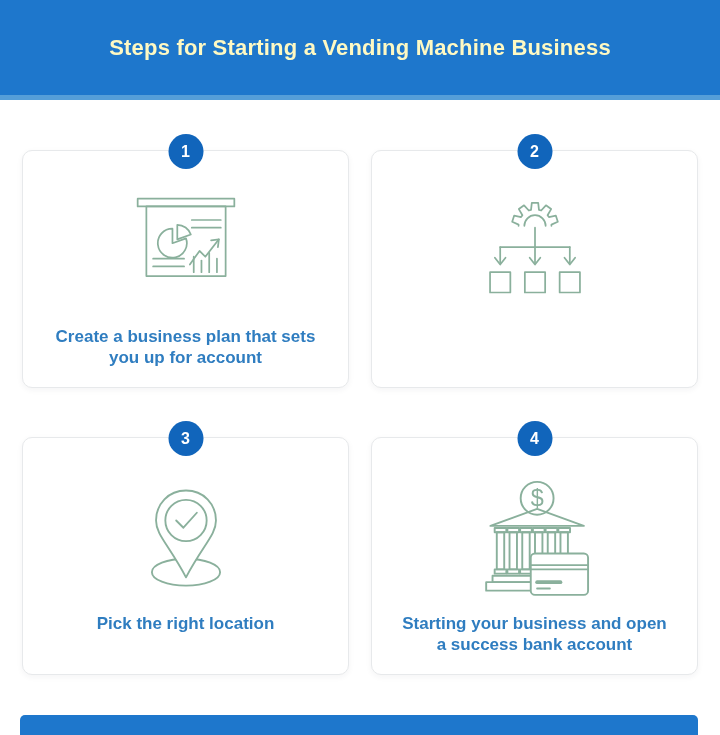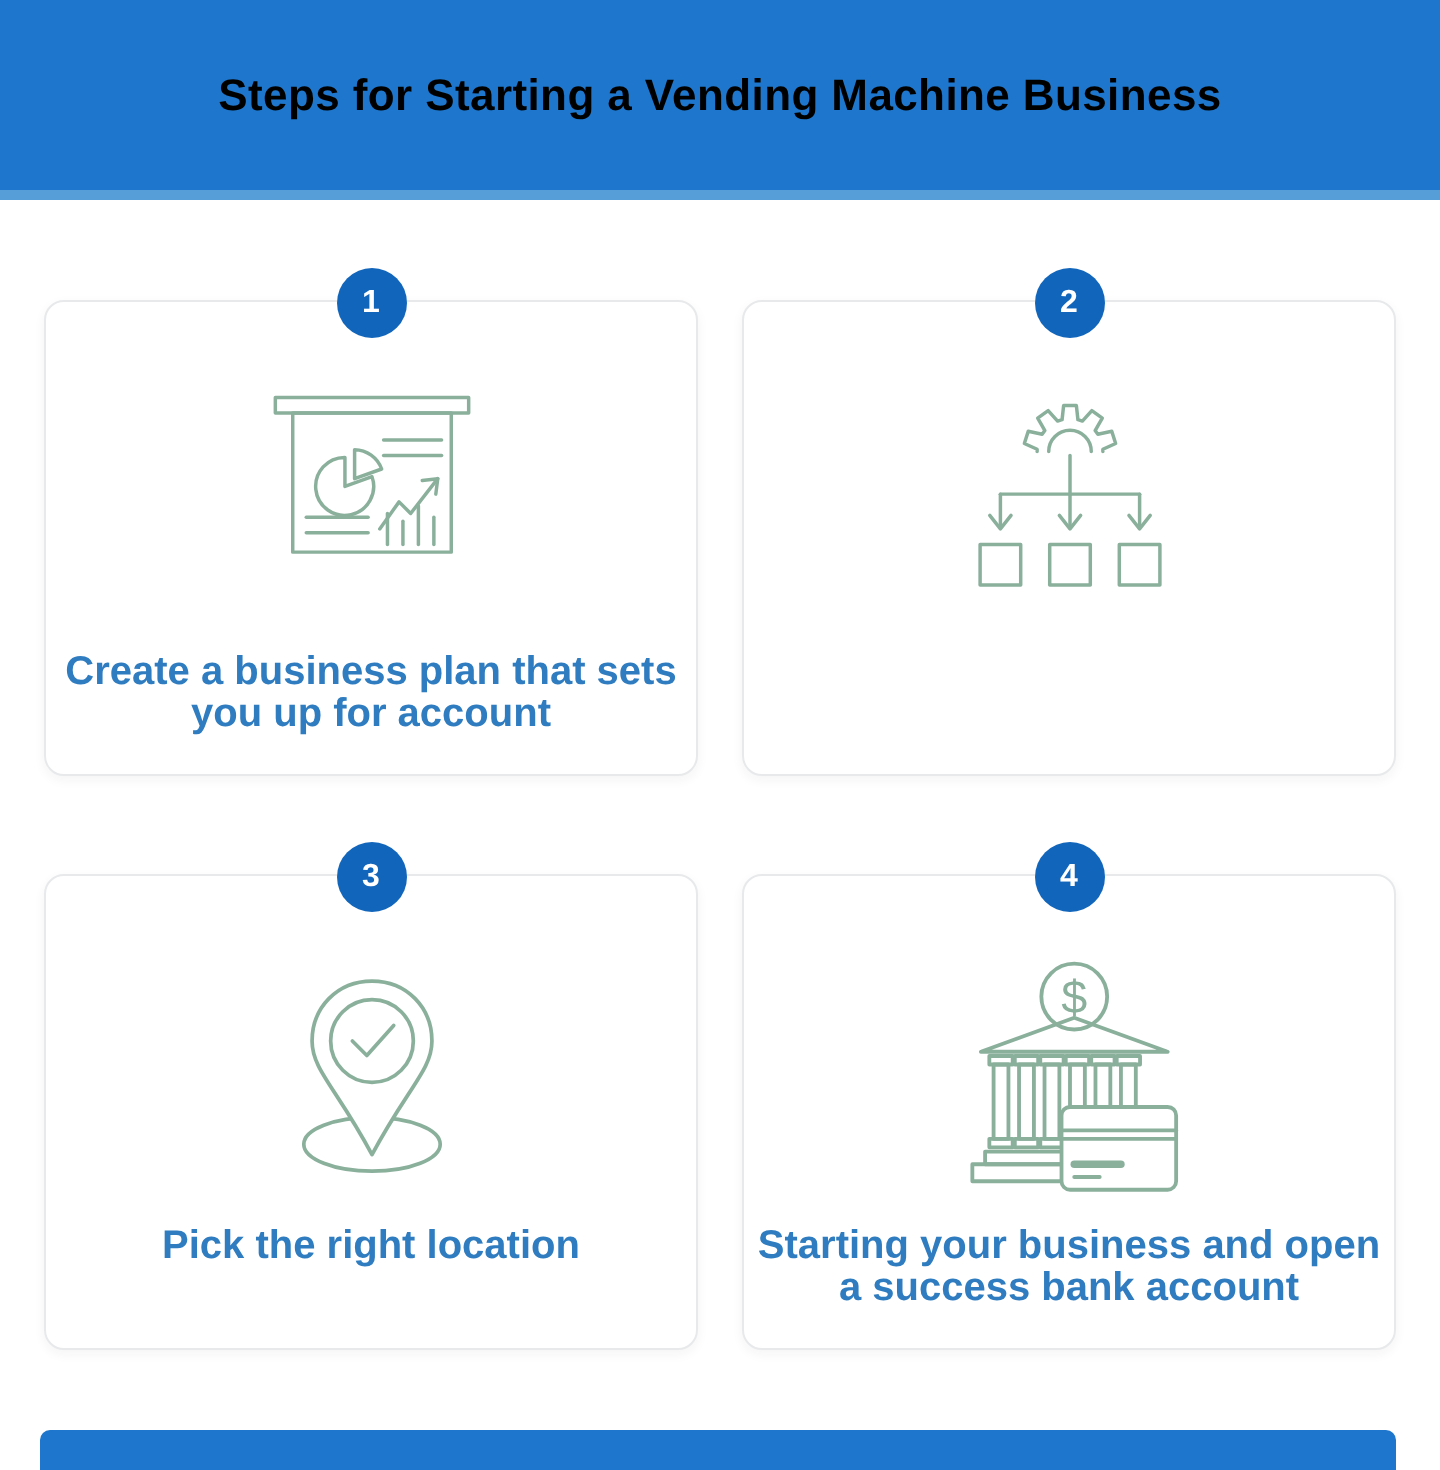--- a/index.html
+++ b/index.html
@@ -10,21 +10,21 @@
     background: #ffffff;
     font-family: "Liberation Sans", sans-serif;
   }
   .header {
     height: 100px;
     background: #1E77CC;
     border-bottom: 5px solid #559ED8;
     display: flex; align-items: center; justify-content: center;
   }
   .header-title {
-    color: #000000;
+    color: #fef9c3;
     font-size: 22px;
     font-weight: bold;
     letter-spacing: 0.2px;
     margin: 0;
   }
   .grid {
     display: grid;
     grid-template-columns: 1fr 1fr;
     column-gap: 22px;
     row-gap: 49px;
@@ -54,21 +54,21 @@
   }
   .icon-wrap {
     height: 120px;
     display: flex; align-items: center; justify-content: center;
   }
   .caption {
     margin-top: 17px;
     text-align: center;
     color: #2F7DC0;
     font-weight: bold;
-    font-size: 20px;
+    font-size: 17px;
     line-height: 21px;
   }
   .caption span { display: block; }
   .icon { stroke: #8AB09C; fill: none; stroke-width: 1.8; stroke-linecap: round; stroke-linejoin: round; }
   .icon .fillwhite { fill: #ffffff; }
   .icon .thick { stroke-width: 3.5; }
   .icon .dollar {
     stroke: none; fill: #8AB09C;
     font-family: "Liberation Sans", sans-serif;
     font-size: 22px; font-weight: normal;

